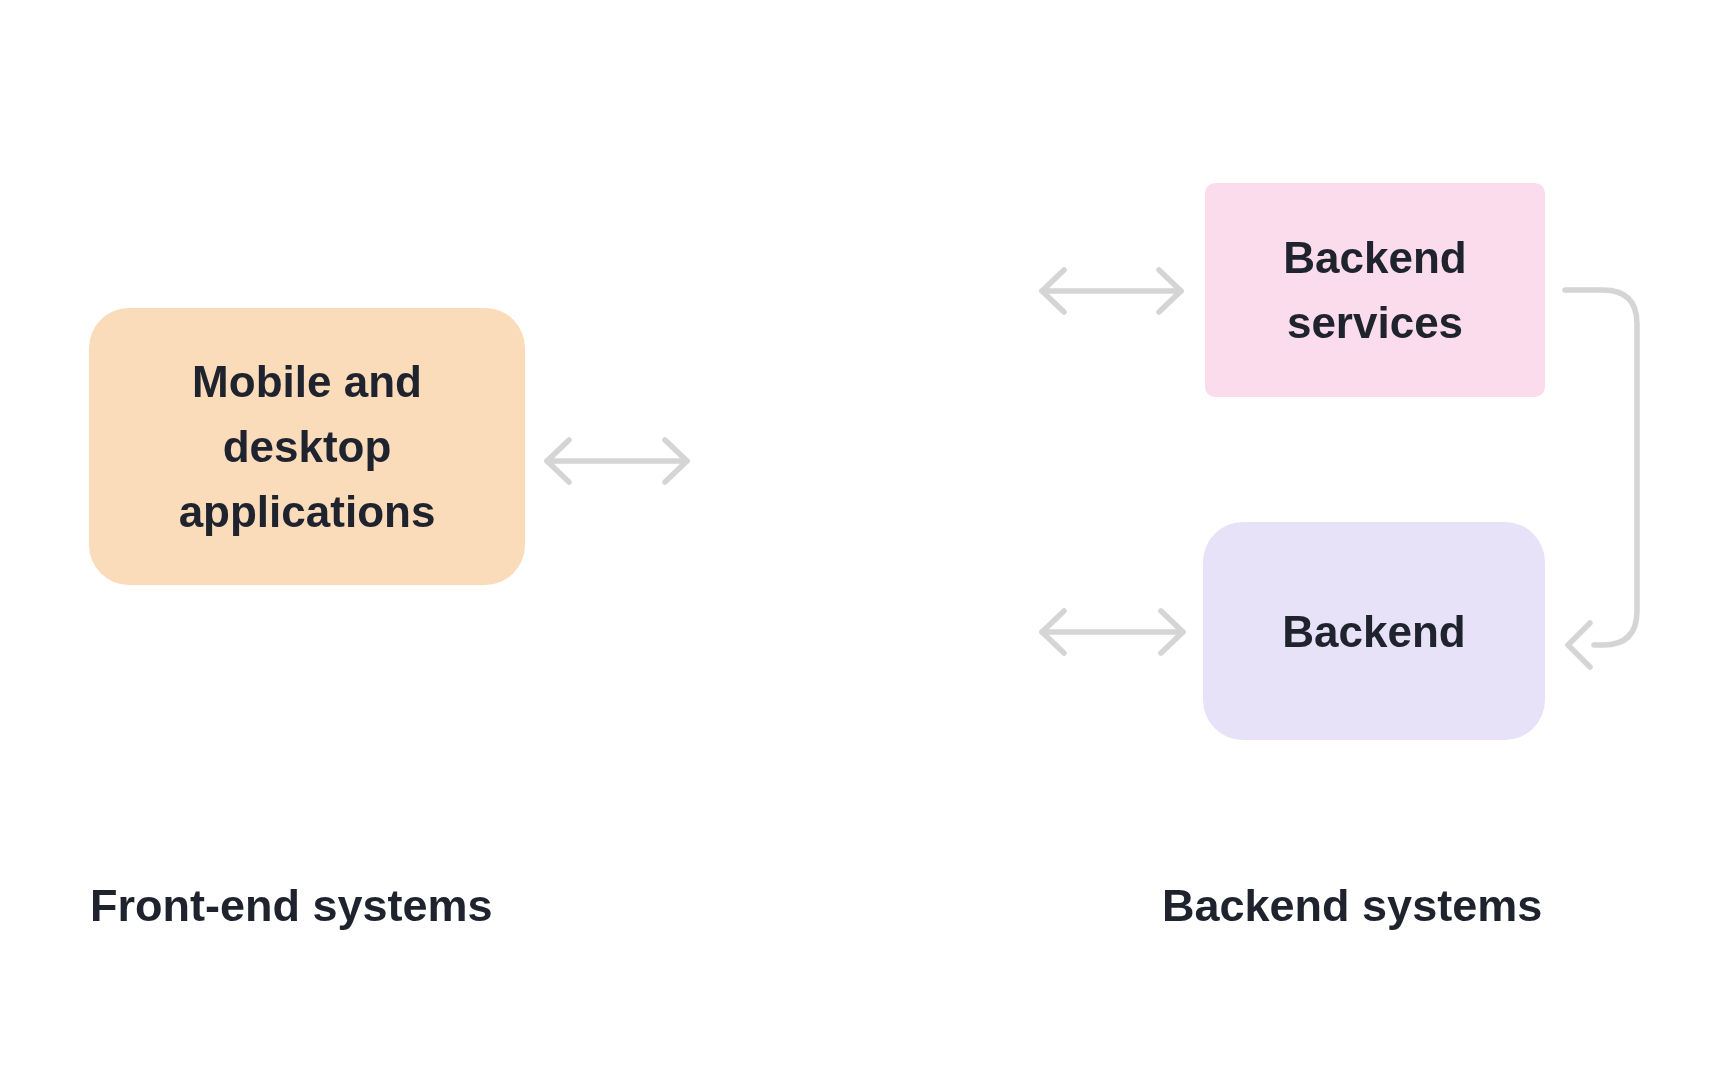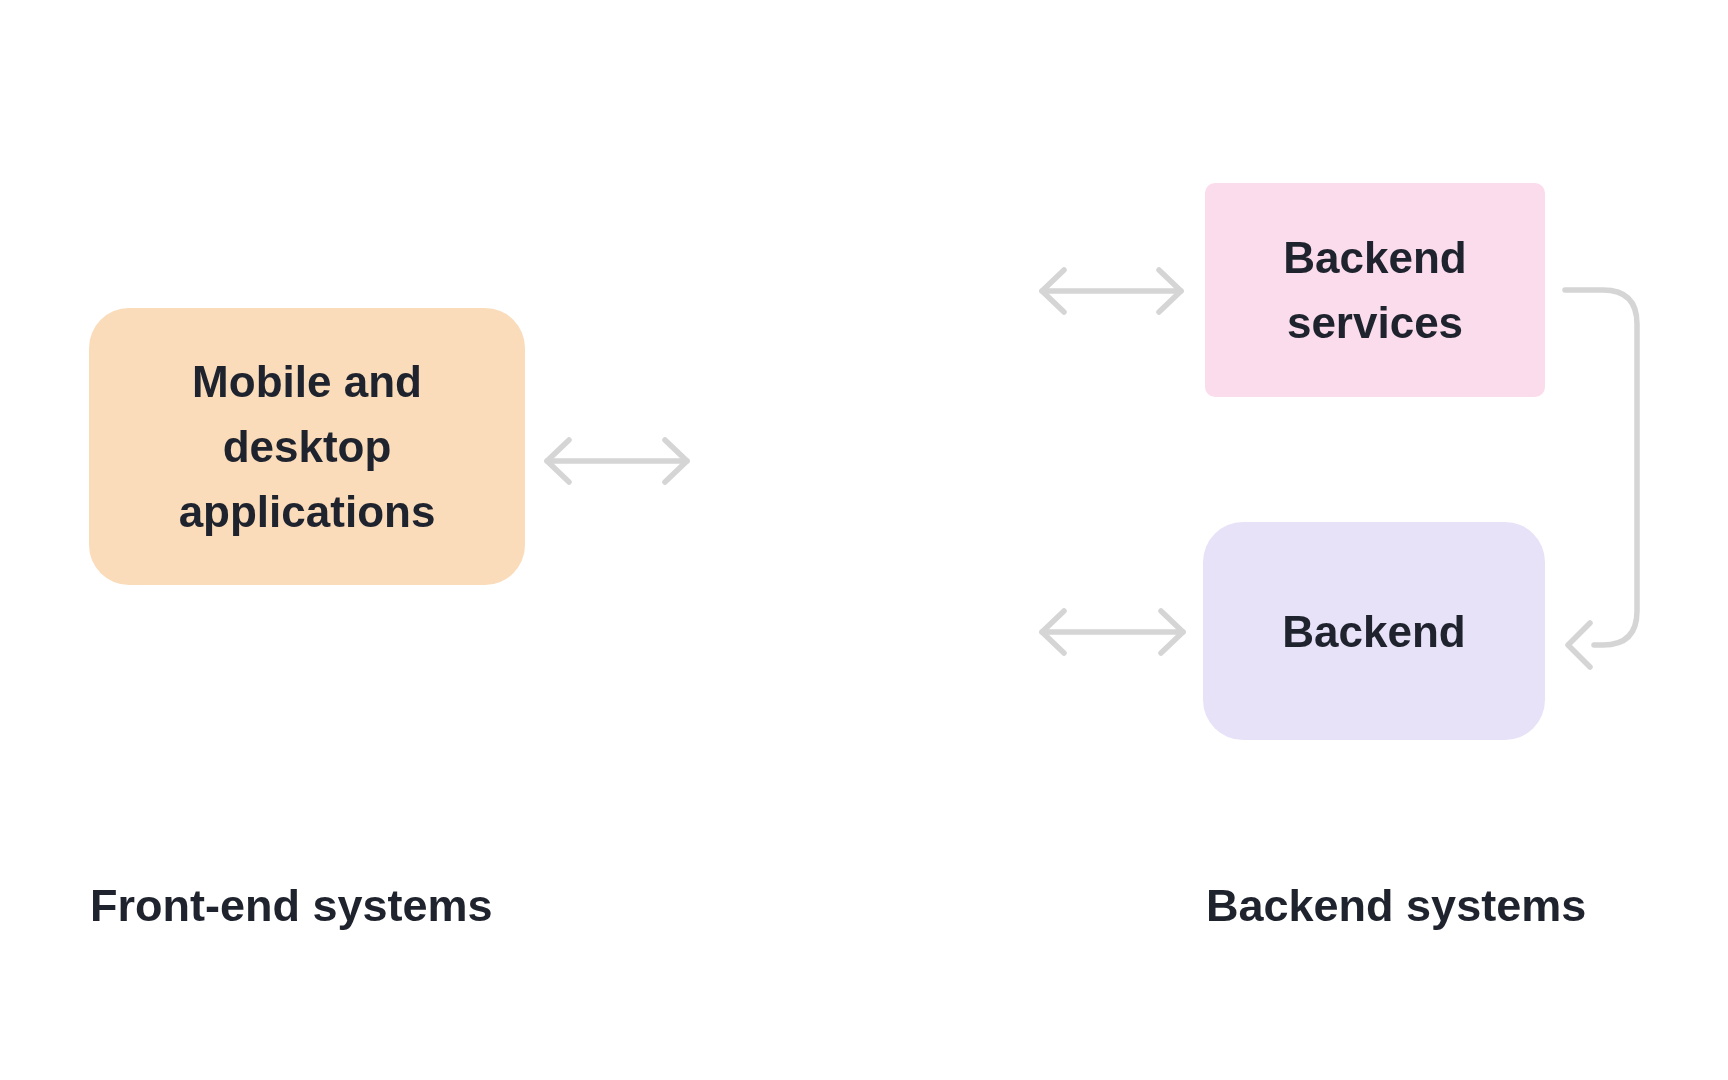--- a/index.html
+++ b/index.html
@@ -73,21 +73,21 @@
   .group-label {
     position: absolute;
     top: 880px;
     font-size: 45px;
     font-weight: 700;
     line-height: 52px;
     white-space: nowrap;
     color: var(--text, #1F232E);
   }
   .group-label-frontend { left: 90px; }
-  .group-label-backend  { left: 1162px; margin-left: 44px; }
+  .group-label-backend  { left: 1162px; }
 </style>
 </head>
 <body>
 
 <div class="canvas">
 
   <svg class="connector-layer" viewBox="0 0 1728 1080" aria-hidden="true">
 
     <g>
       <path d="M 547 461 H 687"></path>

